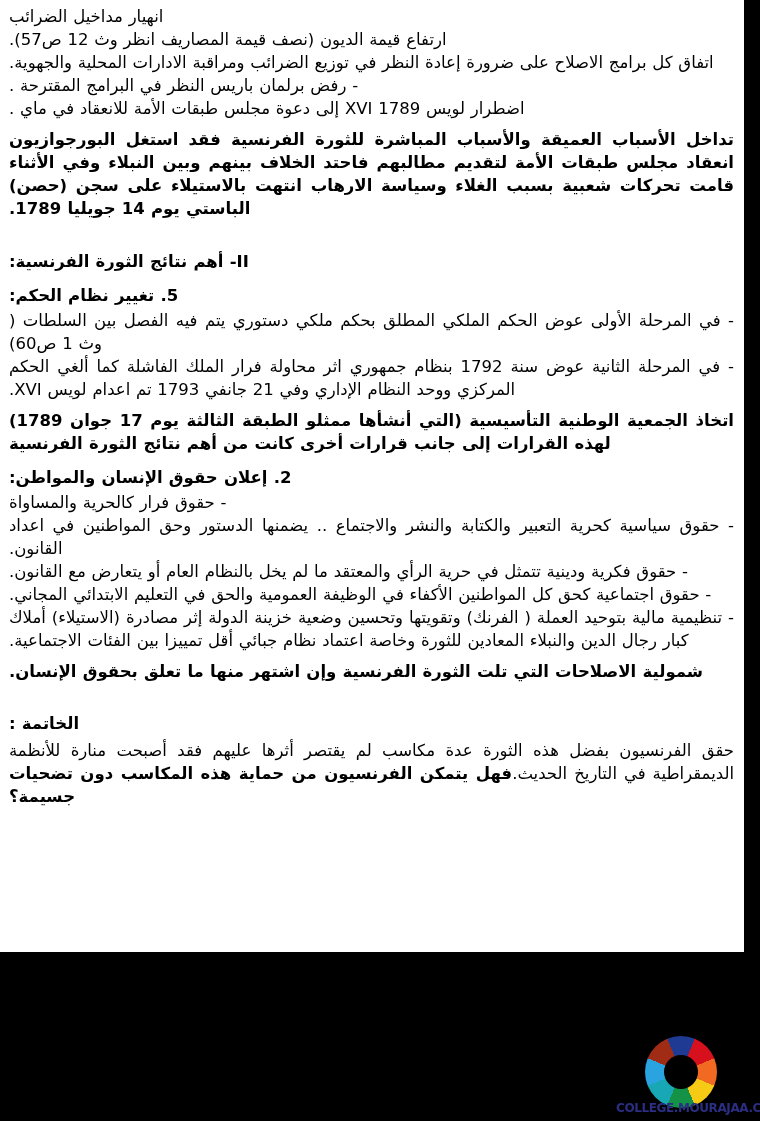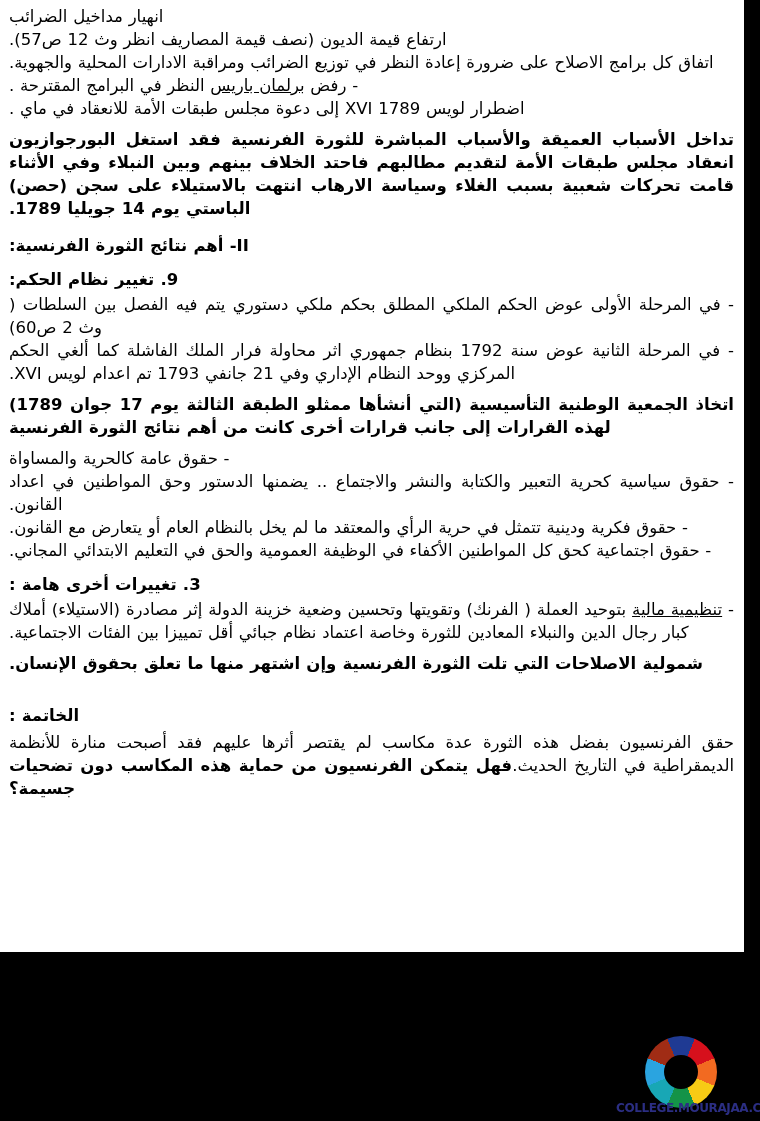--- a/index.html
+++ b/index.html
@@ -15,24 +15,24 @@
     direction:rtl;overflow:hidden;
   }
   .paper p{
     margin:0;font-size:16.5px;line-height:23px;color:#000;
     text-align:justify;text-align-last:left;
     word-spacing:0.5px;
   }
   .blue{color:#2199ea;font-weight:bold;margin:8px 0 !important;}
   .h-red{color:#ff0000;font-weight:bold;}
   .h-green{color:#15a315;font-weight:bold;}
-  .h-results{margin:14px 0 6px !important;}
+  .h-results{margin:30px 0 6px !important;}
   .h-sub{margin:11px 0 2px !important;}
   .h-conclusion{margin:29px 0 4px !important;}
-  .u{text-decoration:underline;margin-top:32px;}
+  .u{margin-top:32px;}
   .b{font-weight:bold;}
   
   .logo-ring{
     position:absolute;left:645px;top:1036px;width:72px;height:72px;
     border-radius:50%;
     background:conic-gradient(from -22.5deg,
       #1f3a93 0 45deg,    
       #d6101c 45deg 90deg,  
       #f26a21 90deg 135deg, 
       #f7cb15 135deg 180deg,
@@ -61,31 +61,31 @@
   <p>انهيار مداخيل الضرائب</p>
   <p>ارتفاع قيمة الديون (نصف قيمة المصاريف انظر وث 12 ص57).</p>
   <p>اتفاق كل برامج الاصلاح على ضرورة إعادة النظر في توزيع الضرائب ومراقبة الادارات المحلية والجهوية.</p>
   <p><span>- رفض </span><span class="u">برلمان باريس</span><span> النظر في البرامج المقترحة .</span></p>
   <p>اضطرار لويس XVI 1789 إلى دعوة مجلس طبقات الأمة للانعقاد في ماي .</p>
 
   <p class="blue">تداخل الأسباب العميقة والأسباب المباشرة للثورة الفرنسية فقد استغل البورجوازيون انعقاد مجلس طبقات الأمة لتقديم مطالبهم فاحتد الخلاف بينهم وبين النبلاء وفي الأثناء قامت تحركات شعبية بسبب الغلاء وسياسة الارهاب انتهت بالاستيلاء على سجن (حصن) الباستي يوم 14 جويليا 1789.</p>
 
   <p class="h-red h-results">II- أهم نتائج الثورة الفرنسية:</p>
 
-  <p class="h-green h-sub">9. تغيير نظام الحكم:</p>
-  <p>- في المرحلة الأولى عوض الحكم الملكي المطلق بحكم ملكي دستوري يتم فيه الفصل بين السلطات ( وث 2 ص60)</p>
+  <p class="h-green h-sub">5. تغيير نظام الحكم:</p>
+  <p>- في المرحلة الأولى عوض الحكم الملكي المطلق بحكم ملكي دستوري يتم فيه الفصل بين السلطات ( وث 1 ص60)</p>
   <p>- في المرحلة الثانية عوض سنة 1792 بنظام جمهوري اثر محاولة فرار الملك الفاشلة كما ألغي الحكم المركزي ووحد النظام الإداري وفي 21 جانفي 1793 تم اعدام لويس XVI.</p>
   <p class="blue">اتخاذ الجمعية الوطنية التأسيسية (التي أنشأها ممثلو الطبقة الثالثة يوم 17 جوان 1789) لهذه القرارات إلى جانب قرارات أخرى كانت من أهم نتائج الثورة الفرنسية</p>
 
-  <p>- حقوق عامة كالحرية والمساواة</p>
+  <p class="h-green h-sub">2. إعلان حقوق الإنسان والمواطن:</p>
+  <p>- حقوق فرار كالحرية والمساواة</p>
   <p>- حقوق سياسية كحرية التعبير والكتابة والنشر والاجتماع .. يضمنها الدستور وحق المواطنين في اعداد القانون.</p>
   <p>- حقوق فكرية ودينية تتمثل في حرية الرأي والمعتقد ما لم يخل بالنظام العام أو يتعارض مع القانون.</p>
   <p>- حقوق اجتماعية كحق كل المواطنين الأكفاء في الوظيفة العمومية والحق في التعليم الابتدائي المجاني.</p>
 
-  <p class="h-green h-sub">3. تغييرات أخرى هامة :</p>
   <p><span>- </span><span class="u">تنظيمية مالية</span><span> بتوحيد العملة ( الفرنك) وتقويتها وتحسين وضعية خزينة الدولة إثر مصادرة (الاستيلاء) أملاك كبار رجال الدين والنبلاء المعادين للثورة وخاصة اعتماد نظام جبائي أقل تمييزا بين الفئات الاجتماعية.</span></p>
 
   <p class="blue">شمولية الاصلاحات التي تلت الثورة الفرنسية وإن اشتهر منها ما تعلق بحقوق الإنسان.</p>
 
   <p class="h-red h-conclusion">الخاتمة :</p>
   <p><span>حقق الفرنسيون بفضل هذه الثورة عدة مكاسب لم يقتصر أثرها عليهم فقد أصبحت منارة للأنظمة الديمقراطية في التاريخ الحديث.</span><span class="b">فهل يتمكن الفرنسيون من حماية هذه المكاسب دون تضحيات جسيمة؟</span></p>
 
 </div>
 
 <div class="logo-ring">

